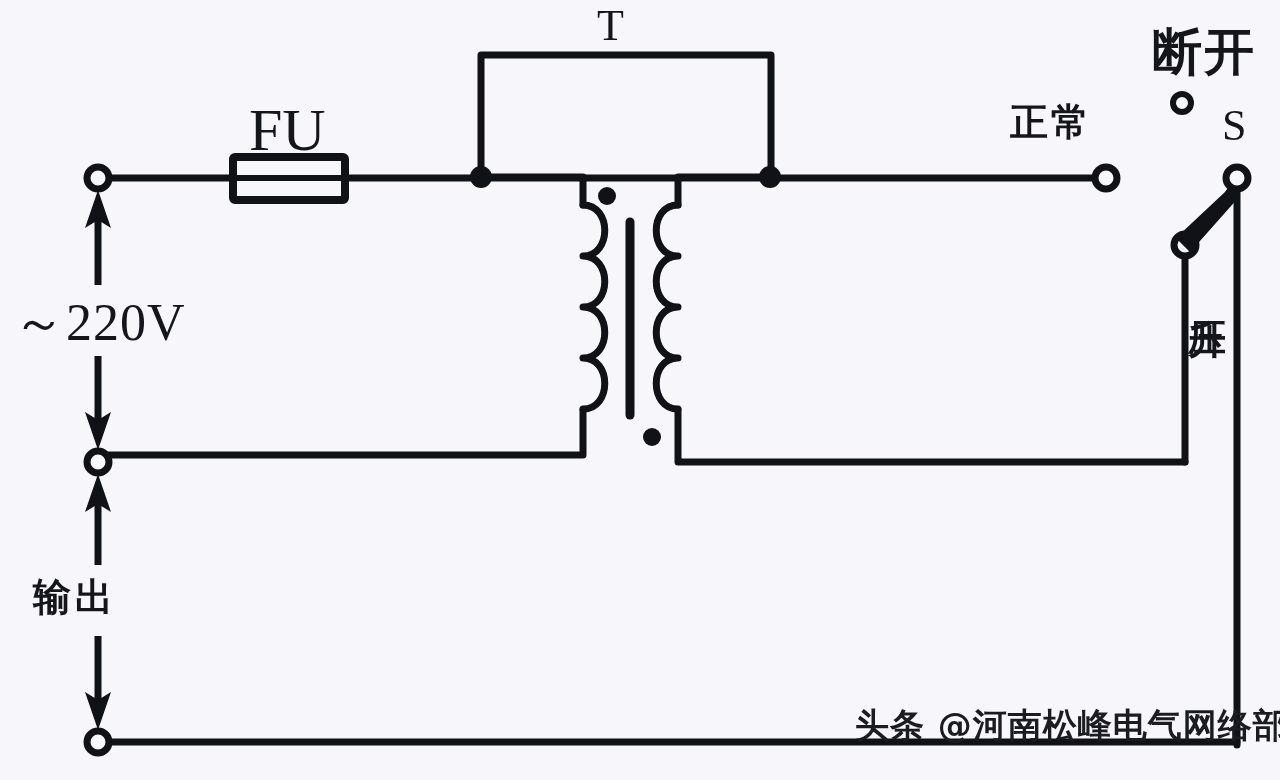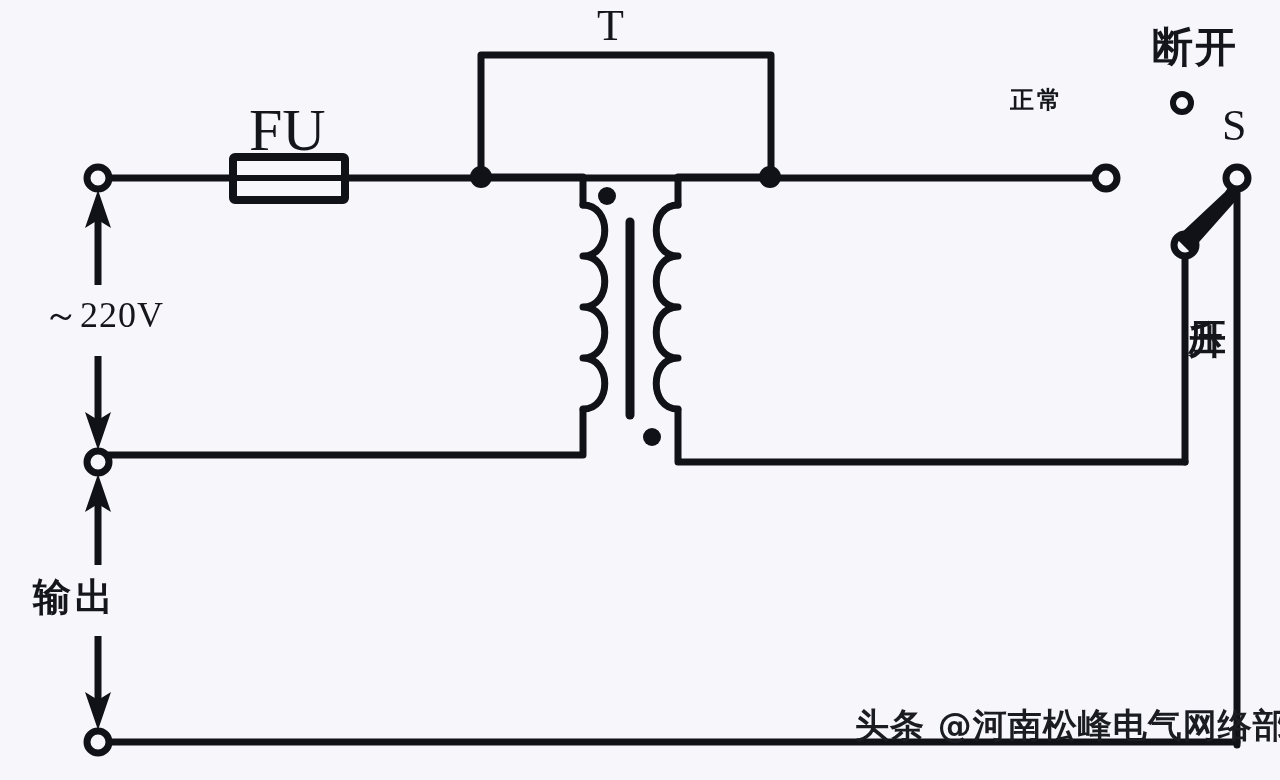--- a/index.html
+++ b/index.html
@@ -37,24 +37,24 @@
     font-weight: 700;
   }
   .lbl-vert {
     writing-mode: vertical-rl;
     text-orientation: upright;
     letter-spacing: 2px;
   }
   #label-T        { left: 597px;  top: 4px;    font-size: 44px; }
   #label-FU       { left: 249px;  top: 100px;  font-size: 60px; }
   #label-S        { left: 1222px; top: 104px;  font-size: 44px; }
-  #label-duankai  { left: 1152px; top: 27px;   font-size: 41px; letter-spacing: 2px; }
-  #label-zhengchang { left: 1010px; top: 88px; font-size: 24px; letter-spacing: 3px; }
+  #label-duankai  { left: 1152px; top: 27px;   font-size: 50px; letter-spacing: 2px; }
+  #label-zhengchang { left: 1010px; top: 103px; font-size: 38px; letter-spacing: 3px; }
   #label-shengya  { left: 1188px; top: 288px;  font-size: 38px; }
-  #label-220v     { left: 43px;   top: 297px;  font-size: 36px; letter-spacing: 1px; }
+  #label-220v     { left: 13px;   top: 297px;  font-size: 52px; letter-spacing: 1px; }
   #label-shuchu   { left: 33px;   top: 578px;  font-size: 38px; letter-spacing: 4px; }
   #watermark {
     position: absolute;
     left: 855px;
     top: 703px;
     font-family: "DejaVu Sans", "Liberation Sans", sans-serif;
     font-size: 34px;
     font-weight: 700;
     color: #1b1b22;
     letter-spacing: 1px;

